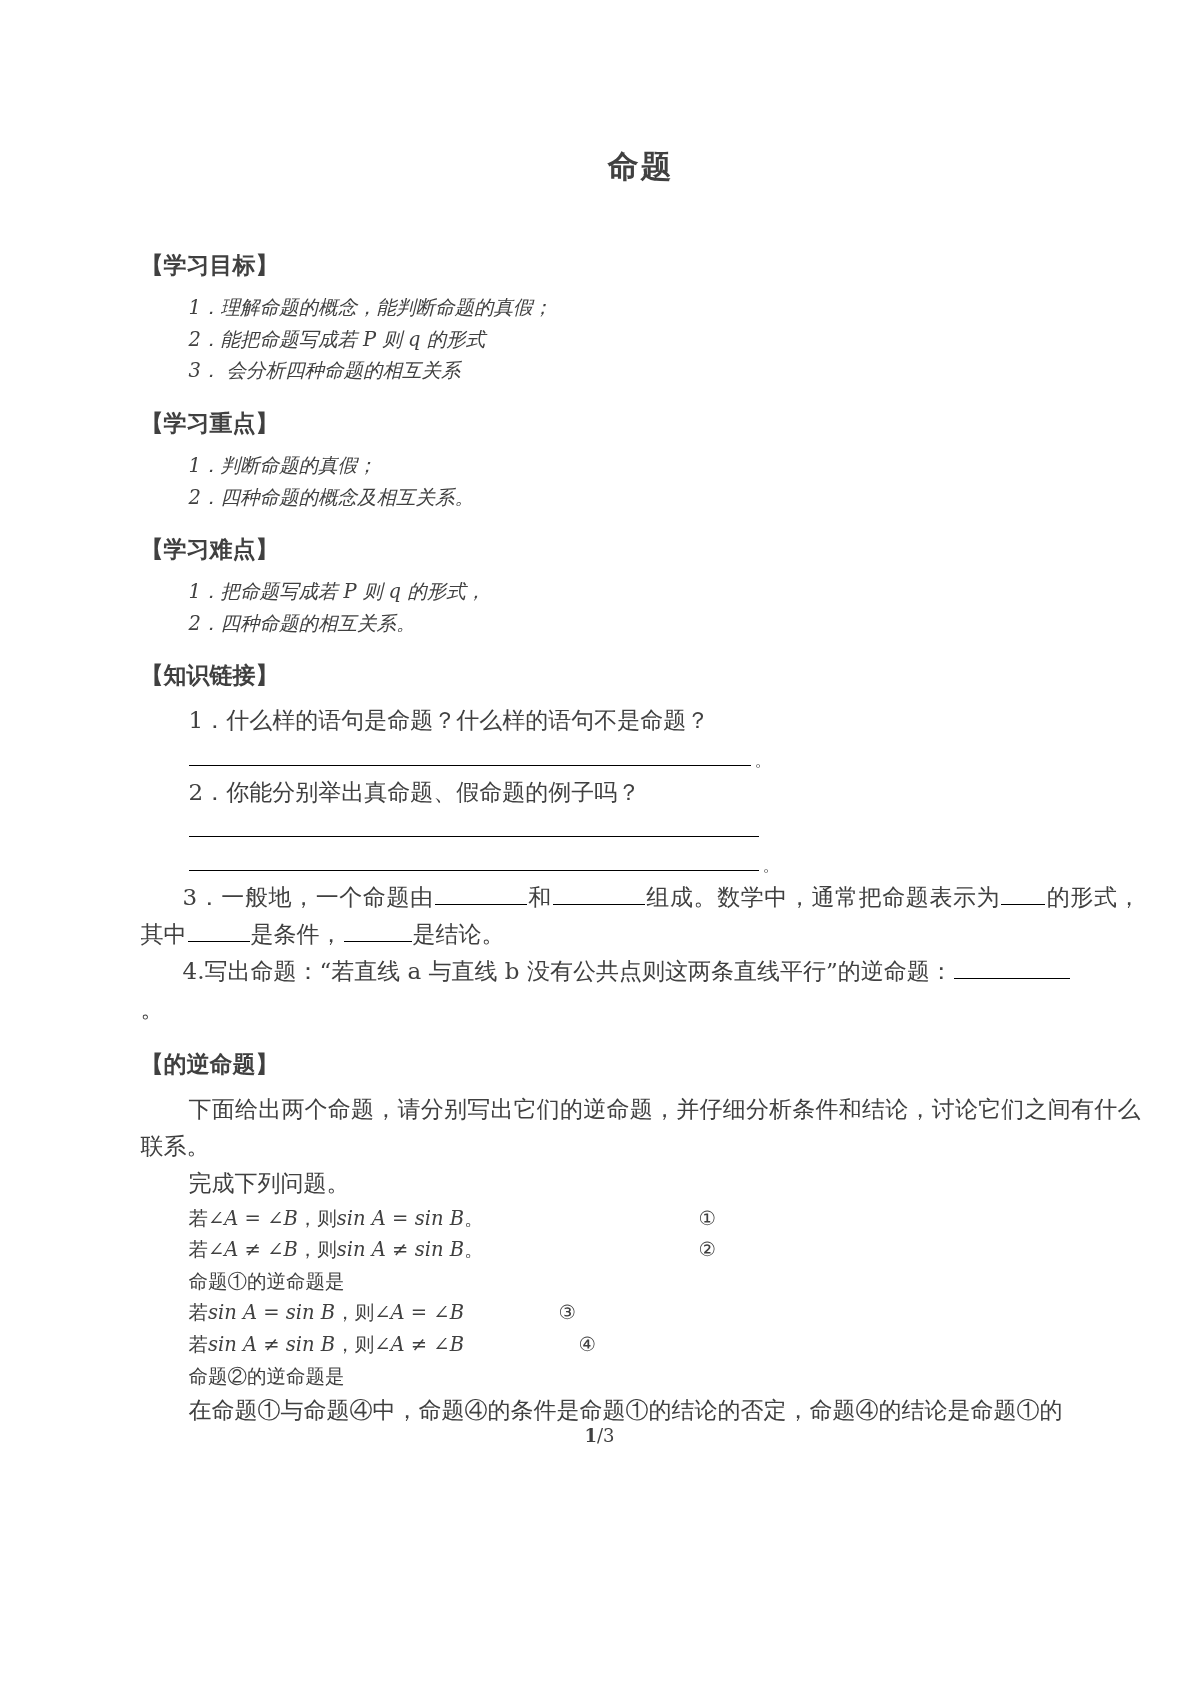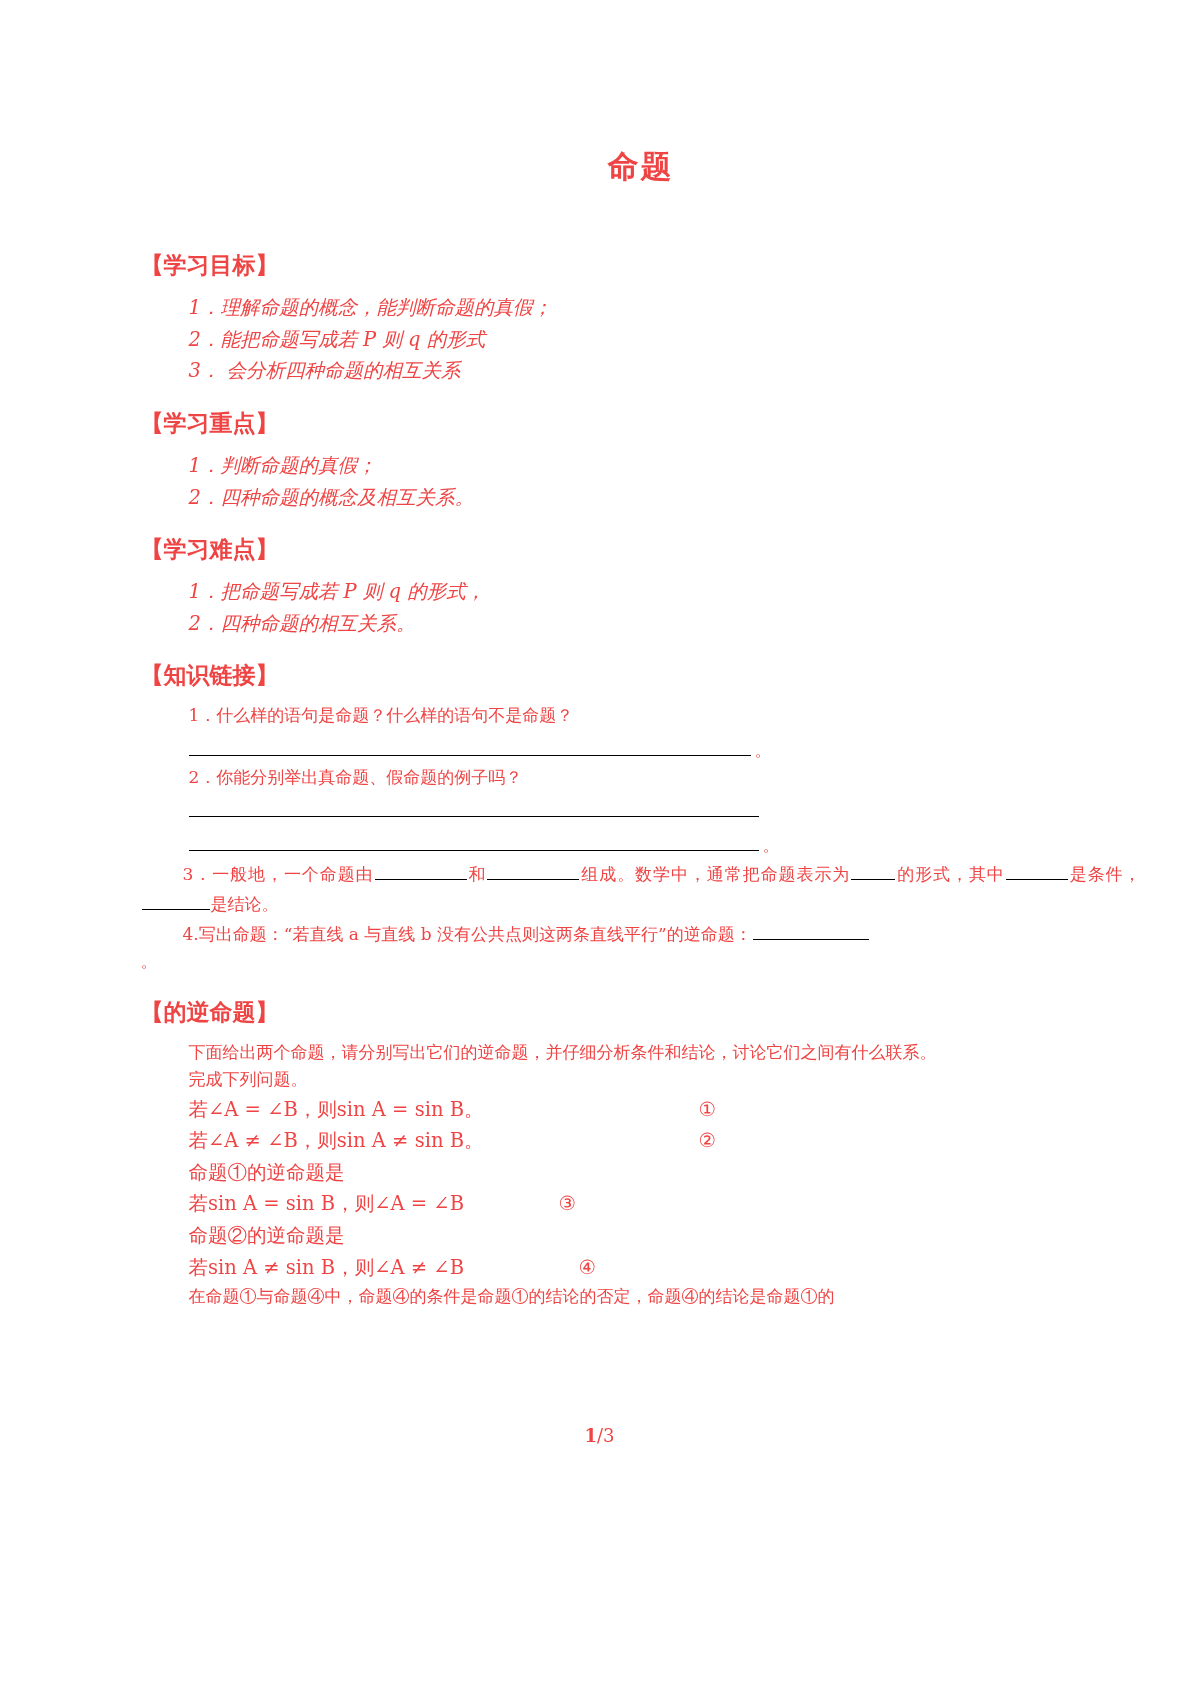--- a/index.html
+++ b/index.html
@@ -7,21 +7,21 @@
     padding: 0;
     background: #ffffff;
   }
   .page {
     position: relative;
     width: 1102px;
     height: 1684px;
     margin: 0 auto;
     background: #ffffff;
     font-family: "DejaVu Serif", "Liberation Serif", serif;
-    color: #ef4444;
+    color: #404040;
     overflow: hidden;
   }
   .content {
     position: absolute;
     left: 96px;
     top: 0;
     width: 1000px;
   }
 
   .doc-title {
@@ -49,21 +49,21 @@
     font-style: italic;
   }
   .list-item {
     font-size: 19.5px;
     line-height: 1.62;
     padding-left: 48px;
     white-space: pre;
   }
 
   .para {
-    font-size: 17px;
+    font-size: 23px;
     line-height: 1.62;
     text-align: justify;
   }
   .para.indent2 {
     text-indent: 48px;
   }
 
   .blank-row {
     height: 34px;
     position: relative;
@@ -95,21 +95,21 @@
     white-space: pre;
   }
   .mline .tag {
     position: absolute;
     left: 558px;
     top: 0;
   }
   .mline .tag.t2 {
     left: 418px;
   }
-  .mi { font-family: "DejaVu Serif","Liberation Serif",serif; }
+  .mi { font-style: italic; font-family: "DejaVu Serif","Liberation Serif",serif; }
   .spacer-s  { height: 12px; }
   .spacer-m  { height: 20px; }
   .spacer-xl { height: 44px; }
 
   .footer {
     position: absolute;
     left: 8px;
     right: 0;
     top: 1425px;
     text-align: center;
@@ -190,23 +190,23 @@
     <div class="para indent2">完成下列问题。</div>
 
     <div class="mline"><span>若</span><span class="mi">∠A = ∠B</span><span>，则</span><span class="mi">sin A = sin B</span><span>。</span><span class="tag">①</span></div>
 
     <div class="mline"><span>若</span><span class="mi">∠A ≠ ∠B</span><span>，则</span><span class="mi">sin A ≠ sin B</span><span>。</span><span class="tag">②</span></div>
 
     <div class="mline">命题①的逆命题是</div>
 
     <div class="mline"><span>若</span><span class="mi">sin A = sin B</span><span>，则</span><span class="mi">∠A = ∠B</span><span class="tag t2">③</span></div>
 
+    <div class="mline"><span>若</span><span class="mi">sin A ≠ sin B</span><span>，则</span><span class="mi">∠A ≠ ∠B</span><span class="tag t2" style="left:438px;">④</span></div>
+
     <div class="mline">命题②的逆命题是</div>
-
-    <div class="mline"><span>若</span><span class="mi">sin A ≠ sin B</span><span>，则</span><span class="mi">∠A ≠ ∠B</span><span class="tag t2" style="left:438px;">④</span></div>
 
 
     <div class="para indent2">在命题①与命题④中，命题④的条件是命题①的结论的否定，命题④的结论是命题①的</div>
 
   </div>
 
   <div class="footer">
     <span class="pg-num">1</span><span>/</span><span>3</span>
   </div>
 </div>

